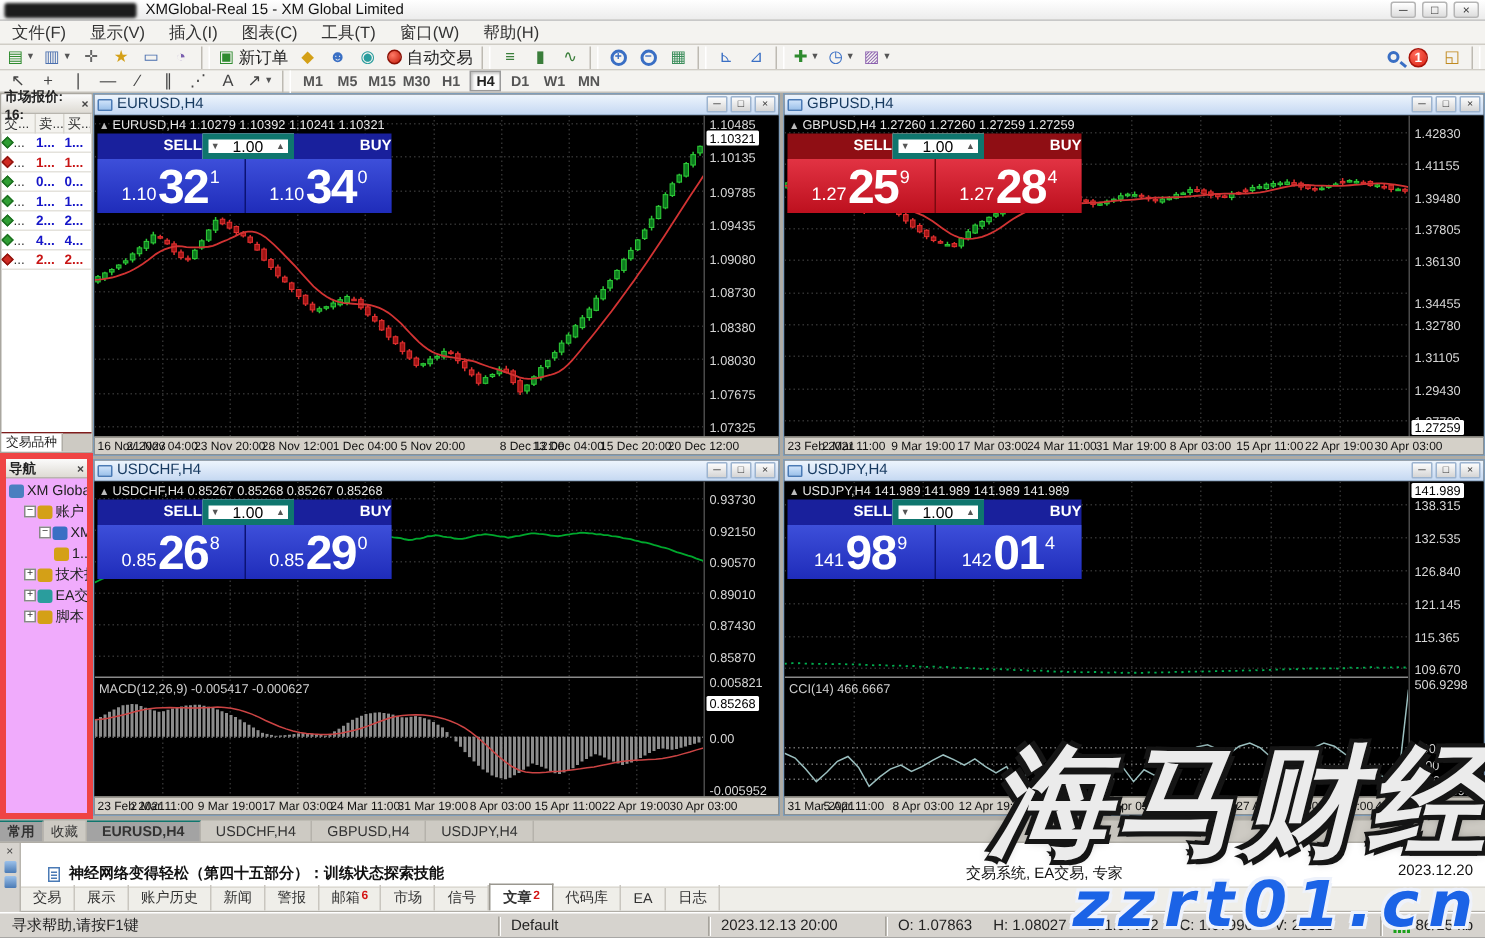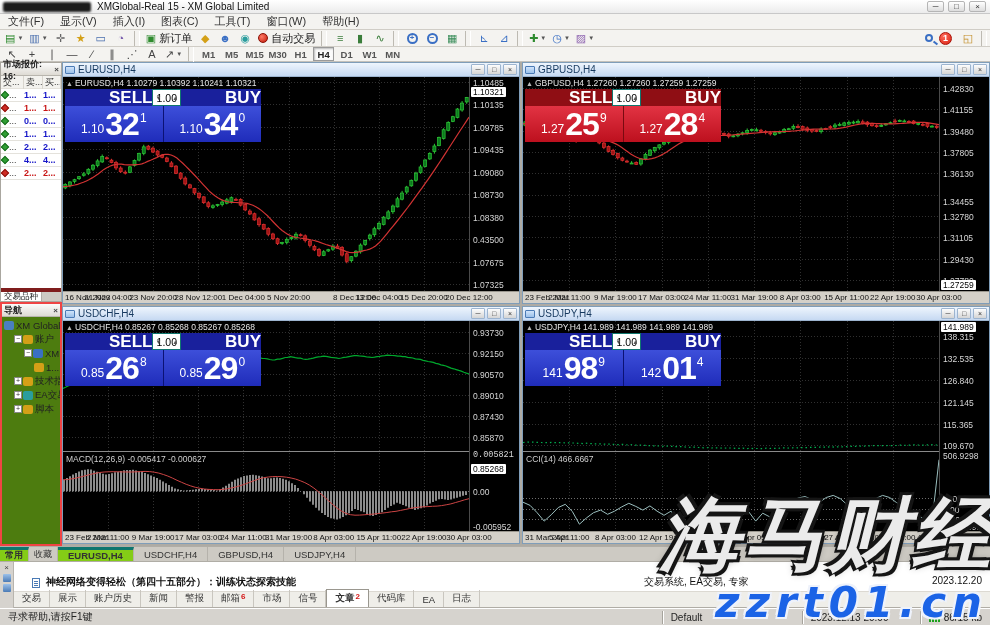--- a/index.html
+++ b/index.html
@@ -48,23 +48,23 @@
   .mw-headrow,.mw-row{display:grid;grid-template-columns:23px 19px 18px;height:13px;align-items:center;
     font-size:9px;border-bottom:1px solid #e4e2dc;}
   .mw-headrow{color:#333;background:#f3f2ee;}
   .mw-headrow span{padding-left:2px;border-right:1px solid #d8d5ce;overflow:hidden;white-space:nowrap;}
   .mw-sym{display:flex;align-items:center;gap:1px;padding-left:1px;color:#333;overflow:hidden;}
   .diamond{width:6px;height:6px;transform:rotate(45deg);flex:0 0 6px;}
   .diamond.up{background:#2f9e33;border:1px solid #1c6e20;}
   .diamond.down{background:#cf2a22;border:1px solid #8f150f;}
   .mw-val{overflow:hidden;white-space:nowrap;font-weight:bold;}
   .mw-val.up{color:#1515c8;} .mw-val.down{color:#c81515;}
-  #mw-tabs{position:absolute;left:0;bottom:0;width:100%;height:13px;background:#cdcac3;display:flex;border-top:4px solid #7f1d1d;}
+  #mw-tabs{position:absolute;left:0;bottom:0;width:100%;height:13px;background:#cdcac3;display:flex;border-top:1px solid #7f1d1d;}
   .mw-tab{font-size:8.5px;padding:0 3px;background:#fff;border-right:1px solid #b0ada6;display:flex;align-items:center;color:#222;}
-  #navigator{position:absolute;left:0;top:302px;width:62px;height:244px;background:#4d7c0f;border:2px solid #ef4444;}
+  #navigator{position:absolute;left:0;top:302px;width:62px;height:244px;background:#f0abfc;border:4px solid #ef4444;}
   .tree{font-size:9.5px;color:#222;padding-top:1px;overflow:hidden;height:calc(100% - 14px);}
   .tree-row{display:flex;align-items:center;height:14px;white-space:nowrap;overflow:hidden;}
   .expander{width:8px;height:8px;border:1px solid #888;background:#fff;font-size:7px;line-height:6px;text-align:center;
     color:#333;margin-right:1px;flex:0 0 8px;}
   .tree-ico{width:10px;height:9px;border-radius:2px;margin-right:2px;flex:0 0 10px;font-size:7px;line-height:9px;
     text-align:center;color:#fff;font-weight:bold;}
   
   #charts{position:absolute;left:62px;top:62px;width:928px;height:484px;background:#aeaba4;}
   .chart-window{position:absolute;border:1px solid #7f9db9;background:#000;display:flex;flex-direction:column;}
   .cw-title{height:14px;background:linear-gradient(#eef5fd,#c6d9f2);display:flex;align-items:center;
@@ -82,41 +82,41 @@
   .time-strip{grid-column:1 / 3;position:relative;background:#d4d0c8;border-top:1px solid #9a978f;overflow:hidden;}
   .time-label{position:absolute;top:1px;font-size:8px;color:#111;white-space:nowrap;transform:translateX(-50%);}
   .time-label.first{transform:none;}
   .info-line{position:absolute;left:3px;top:1px;font-size:8.5px;color:#e6e6e6;z-index:4;white-space:nowrap;}
   .info-line .tri{color:#bbb;font-size:7px;margin-right:2px;}
   .sub-label{position:absolute;left:3px;font-size:8.5px;color:#cfcfcf;z-index:4;white-space:nowrap;}
   
   .trade{position:absolute;left:2px;top:12px;width:196px;z-index:5;}
   .trade .r1{display:flex;height:17px;align-items:stretch;}
   .trade .sellbtn,.trade .buybtn{flex:1;display:flex;align-items:center;justify-content:center;color:#fff;
-    font-size:17px;font-weight:bold;padding-left:44px;}
-  .trade .volbox{width:64px;background:#fff;border:1px solid #0f766e;display:flex;align-items:center;justify-content:center;
+    font-size:10px;font-weight:bold;padding-left:44px;}
+  .trade .volbox{width:64px;background:#fff;border:4px solid #0f766e;display:flex;align-items:center;justify-content:center;
     font-size:10.5px;color:#000;position:relative;}
   .volbox .spin{position:absolute;font-size:6px;color:#555;}
   .volbox .spin.l{left:2px;} .volbox .spin.r{right:2px;}
   .trade .r2{display:flex;height:36px;gap:1px;}
   .trade .cell{flex:1;display:flex;align-items:center;justify-content:center;color:#fff;}
   .cell .prefix{font-size:12px;margin-top:9px;margin-right:1px;}
   .cell .big{font-size:32px;font-weight:bold;letter-spacing:-1px;line-height:1;}
   .cell .sup{font-size:12px;margin-top:-12px;margin-left:1px;}
   .trade.blue .r1{background:#19209c;}
   .trade.blue .cell{background:linear-gradient(#3d4fda,#1f2cba);}
   .trade.blue .r2{background:#0b1274;}
   .trade.red .r1{background:#8f0e14;}
   .trade.red .cell{background:linear-gradient(#e23343,#bd101e);}
   .trade.red .r2{background:#7a0a10;}
   
   #bottom-tabs{position:absolute;left:0;top:546px;width:990px;height:16px;background:#cdcac3;display:flex;
     border-top:1px solid #b0ada6;border-bottom:1px solid #b0ada6;}
   .btab{font-size:9.5px;display:flex;align-items:center;padding:0 10px;color:#333;border-right:1px solid #b5b2ab;}
-  .btab.active{background:#84cc16;font-weight:bold;border-top:3px solid #0f766e;text-align:right;}
+  .btab.active{background:#a3a3a3;font-weight:bold;border-top:1px solid #0f766e;text-align:right;}
   .btab.small{padding:0 5px;font-size:9px;}
   
   #terminal{position:absolute;left:0;top:562px;width:990px;height:46px;background:#fff;border-bottom:1px solid #b0ada6;}
   #term-strip{position:absolute;left:0;top:0;width:14px;height:46px;background:#d6d3ce;border-right:1px solid #b8b5ae;
     display:flex;flex-direction:column;align-items:center;font-size:8px;color:#444;padding-top:1px;gap:2px;}
   .strip-ico{width:8px;height:8px;background:linear-gradient(#9cc1ea,#4a7ab5);border-radius:1px;}
   #term-head{position:absolute;left:14px;top:0;right:0;height:13px;background:#f4f3ee;border-bottom:1px solid #dcd9d2;
     font-size:9.5px;color:#333;}
   #term-head .h-name{position:absolute;left:20px;}
   #term-head .h-cat{position:absolute;left:630px;}
@@ -655,21 +655,21 @@
             </svg>
           </div>
           <div class="axis" style="height: 214px;">
             <span class="axis-label" style="top: 0.805389px;">1.10485</span>
             <span class="axis-label" style="top: 23.2305px;">1.10135</span>
             <span class="axis-label" style="top: 45.6557px;">1.09785</span>
             <span class="axis-label" style="top: 68.0808px;">1.09435</span>
             <span class="axis-label" style="top: 90.8263px;">1.09080</span>
             <span class="axis-label" style="top: 113.251px;">1.08730</span>
             <span class="axis-label" style="top: 135.677px;">1.08380</span>
-            <span class="axis-label" style="top: 158.102px;">0.43500</span>
+            <span class="axis-label" style="top: 158.102px;">1.08030</span>
             <span class="axis-label" style="top: 180.847px;">1.07675</span>
             <span class="axis-label" style="top: 203.272px;">1.07325</span>
             <span class="cur-tag" style="top: 10.3132px;">1.10321</span>
           </div>
           <div class="time-strip">
             <span class="time-label first" style="left: 2px;">16 Nov 2023</span>
             <span class="time-label" style="left: 45.1111px;">21 Nov 04:00</span>
             <span class="time-label" style="left: 90.2222px;">23 Nov 20:00</span>
             <span class="time-label" style="left: 135.333px;">28 Nov 12:00</span>
             <span class="time-label" style="left: 180.444px;">1 Dec 04:00</span>
@@ -1142,21 +1142,21 @@
             <div class="sub-label" style="top: 133px;">MACD(12,26,9) -0.005417 -0.000627</div>
           </div>
           <div class="axis" style="height: 210px;">
             <span class="axis-label" style="top: 6.56584px;">0.93730</span>
             <span class="axis-label" style="top: 27.6975px;">0.92150</span>
             <span class="axis-label" style="top: 48.8292px;">0.90570</span>
             <span class="axis-label" style="top: 69.6934px;">0.89010</span>
             <span class="axis-label" style="top: 90.8251px;">0.87430</span>
             <span class="axis-label" style="top: 111.689px;">0.85870</span>
             <span class="cur-tag" style="top: 118.741px; margin-top: 24px;">0.85268</span>
-            <span class="axis-label" style="top: 129.395px; font-family: Liberation Mono, monospace;">0.005821</span>
+            <span class="axis-label" style="top: 129.395px;">0.005821</span>
             <span class="axis-label" style="top: 166.184px;">0.00</span>
             <span class="axis-label" style="top: 201px;">-0.005952</span>
           </div>
           <div class="time-strip">
             <span class="time-label first" style="left: 2px;">23 Feb 2021</span>
             <span class="time-label" style="left: 45.1111px;">2 Mar 11:00</span>
             <span class="time-label" style="left: 90.2222px;">9 Mar 19:00</span>
             <span class="time-label" style="left: 135.333px;">17 Mar 03:00</span>
             <span class="time-label" style="left: 180.444px;">24 Mar 11:00</span>
             <span class="time-label" style="left: 225.556px;">31 Mar 19:00</span>
@@ -1318,20 +1318,27 @@
         <span class="ttab">
           <span>日志</span>
         </span>
       </div>
   </div>
 
   <div id="statusbar">
     <span class="sb-cell sb-help">寻求帮助,请按F1键</span>
     <span class="sb-cell" style="width:140px">Default</span>
     <span class="sb-cell" style="width:118px">2023.12.13 20:00</span>
+    <span class="sb-cell sb-ohlcv" id="sb-ohlcv" style="width:330px">
+        <span>O: 1.07863</span>
+        <span>H: 1.08027</span>
+        <span>L: 1.07722</span>
+        <span>C: 1.07996</span>
+        <span>V: 23311</span>
+      </span>
     <span class="sb-cell" style="flex:0 0 auto">
       <span class="bars">
           <i style="height:3px"></i>
           <i style="height:5px"></i>
           <i style="height:7px"></i>
           <i style="height:9px"></i>
         </span>
       <span>86/15 kb</span>
     </span>
   </div>

